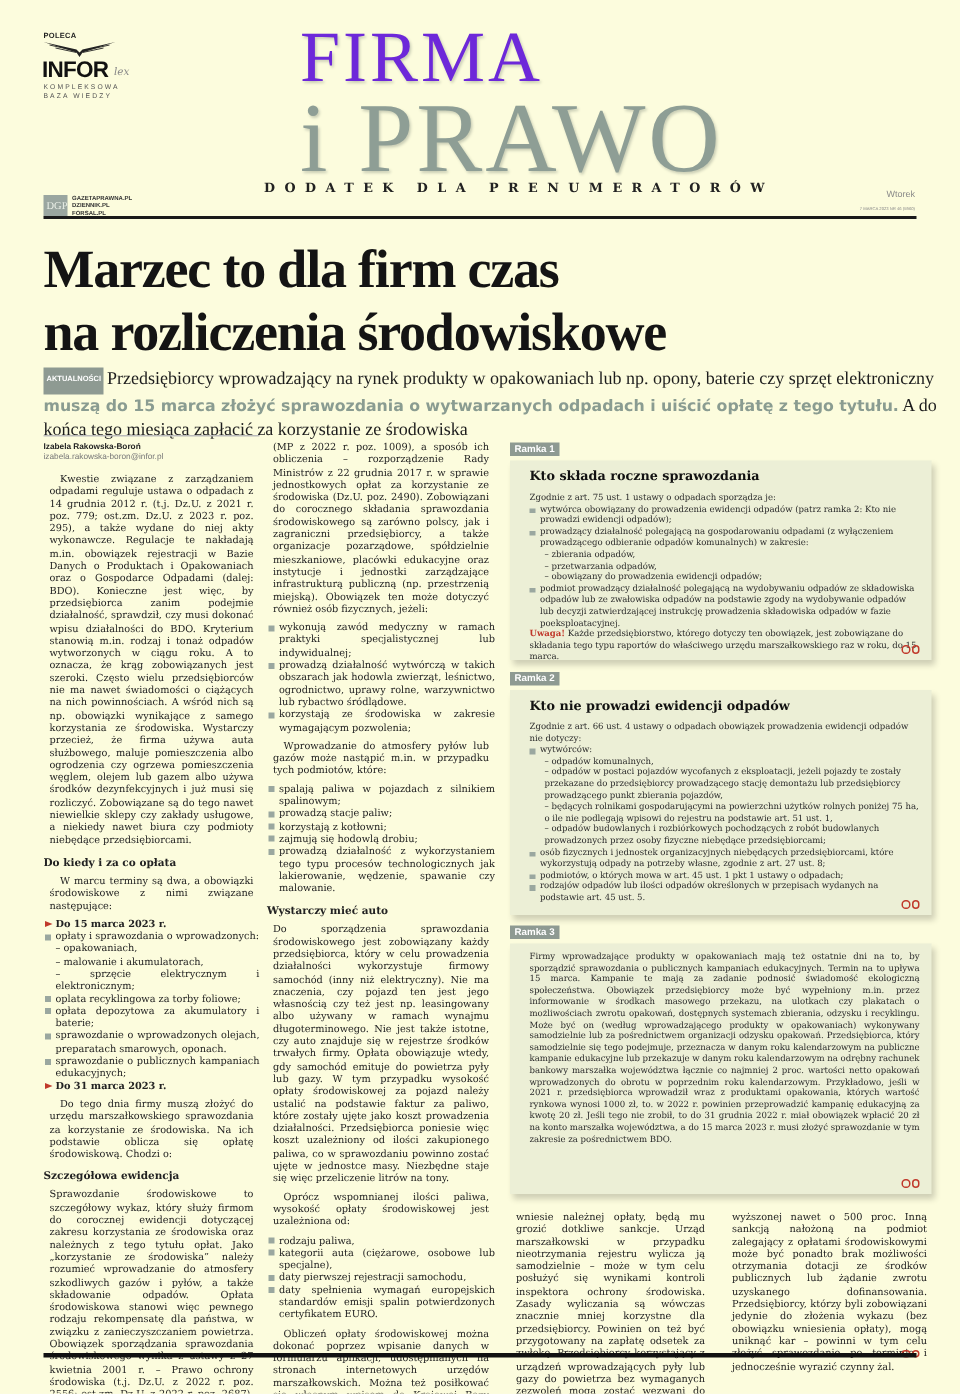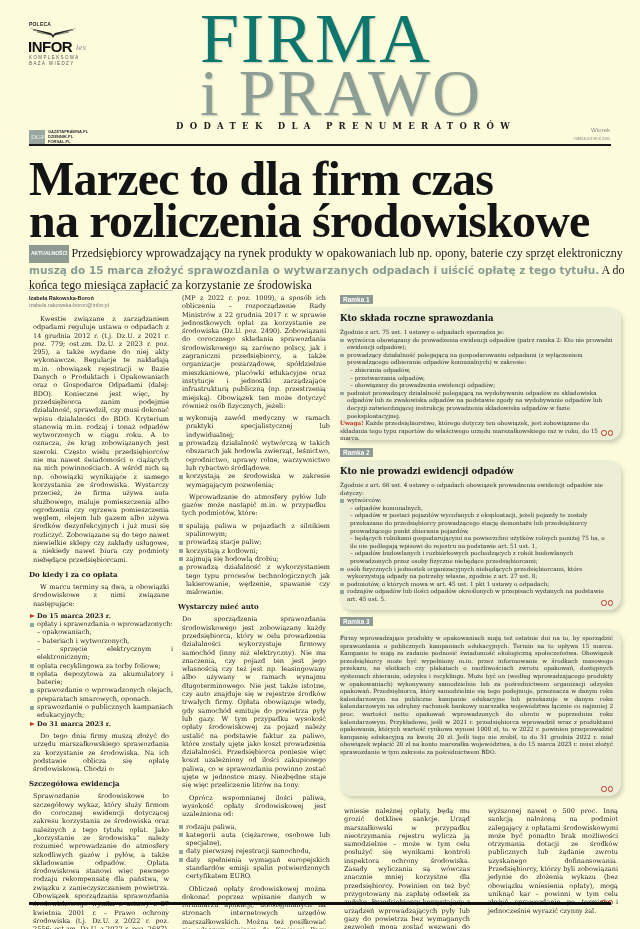--- a/index.html
+++ b/index.html
@@ -6,31 +6,31 @@
 html,body{width:640px;height:929px;background:#fdfde0;overflow:hidden;}
 body{font-family:"DejaVu Serif",serif;color:#1e1e1e;position:relative;}
 .page{position:absolute;left:0;top:0;width:640px;height:929px;background:#fcfcdd;}
 
 
 .poleca{position:absolute;left:29px;top:21px;font-family:"Liberation Sans",sans-serif;font-size:5px;font-weight:bold;letter-spacing:0.2px;}
 .infor-wings{position:absolute;left:29px;top:27px;width:48px;height:11px;}
 .infor{position:absolute;left:28px;top:38px;font-family:"Liberation Sans",sans-serif;font-weight:900;font-size:15px;letter-spacing:-0.5px;color:#111;}
 .infor-lex{position:absolute;left:76px;top:44px;font-family:"DejaVu Serif",serif;font-style:italic;font-size:7px;color:#888;}
 .infor-sub{position:absolute;left:29px;top:55px;font-family:"Liberation Sans",sans-serif;font-size:4.5px;letter-spacing:1.4px;line-height:6px;color:#555;}
-.title-firma{position:absolute;left:200px;top:10px;font-family:"Liberation Serif",serif;font-size:70px;line-height:58px;color:#0f766e;letter-spacing:2px;text-shadow:1px 1px 2px #c8ccb4;}
+.title-firma{position:absolute;left:200px;top:10px;font-family:"Liberation Serif",serif;font-size:48px;line-height:58px;color:#6d28d9;letter-spacing:2px;text-shadow:1px 1px 2px #c8ccb4;}
 .title-prawo{position:absolute;left:200px;top:64px;font-family:"Liberation Serif",serif;font-size:66px;line-height:58px;color:#8e9e95;letter-spacing:2px;text-shadow:1px 1px 2px #c8ccb4;}
 .dodatek{position:absolute;left:176px;top:121px;font-family:"DejaVu Serif",serif;font-weight:bold;font-size:8.5px;letter-spacing:6.3px;color:#222;}
 .dgp-box{position:absolute;left:29px;top:130px;width:16px;height:14px;background:#9aa6a0;color:#e9eee6;font-family:"Liberation Serif",serif;font-size:7px;text-align:right;line-height:14px;}
 .dgp-links{position:absolute;left:48px;top:129px;font-family:"Liberation Sans",sans-serif;font-size:4px;line-height:5px;font-weight:bold;color:#333;}
 .wtorek{position:absolute;right:30px;top:127px;font-family:"Liberation Sans",sans-serif;font-size:6px;color:#888;}
 .date-line{position:absolute;right:30px;top:137px;font-family:"Liberation Sans",sans-serif;font-size:2.8px;color:#888;}
 .mast-rule{position:absolute;left:29px;top:144px;width:582px;height:2px;background:#1a1a1a;}
 
 
-.headline{position:absolute;left:29px;top:158px;width:580px;font-family:"Liberation Serif",serif;font-size:48px;line-height:42px;color:#141414;letter-spacing:-0.8px;}
+.headline{position:absolute;left:29px;top:158px;width:580px;font-family:"Liberation Serif",serif;font-size:36px;line-height:42px;color:#141414;letter-spacing:-0.8px;}
 .lead{position:absolute;left:29px;top:245px;width:600px;font-family:"Liberation Serif",serif;font-size:12px;line-height:15.5px;color:#1c1c1c;}
 .tag{display:inline-block;background:#8e9a92;color:#fff;font-family:"Liberation Sans",sans-serif;font-size:5px;font-weight:bold;padding:1px 2px;vertical-align:2px;margin-right:2px;}
 .lead-strong{font-family:"DejaVu Sans",sans-serif;font-weight:bold;font-size:10.5px;color:#8a9c91;}
 
 
 .col{position:absolute;font-family:"DejaVu Serif",serif;font-size:6.5px;line-height:8.3px;color:#222;text-align:justify;}
 .col1{left:29px;top:290px;width:144px;}
 .col2{left:178px;top:290px;width:152px;}
 .byline-rule{height:1px;background:#bbb;margin-bottom:4px;}
 .byline{font-family:"Liberation Sans",sans-serif;font-weight:bold;font-size:5.5px;line-height:7px;}
@@ -41,21 +41,21 @@
 .bullets{list-style:none;}
 .bullets li{position:relative;padding-left:8px;}
 .bullets li::before{content:"";position:absolute;left:1px;top:2.5px;width:4px;height:4px;background:#9aa79f;}
 .dash li{padding-left:8px;}
 .dash li::before{display:none;}
 .deadline{font-weight:bold;position:relative;padding-left:8px;}
 .deadline::before{content:"";position:absolute;left:1px;top:2px;width:0;height:0;border-left:5px solid #c0392b;border-top:2.5px solid transparent;border-bottom:2.5px solid transparent;}
 
 
 .ramka-tag{position:absolute;background:#8e9a92;color:#fff;font-family:"Liberation Sans",sans-serif;font-size:6.5px;font-weight:bold;padding:1px 3px;}
-.box{position:absolute;left:340px;width:281px;background:#ecefd6;box-shadow:2px 3px 4px rgba(0,0,0,0.18);padding:6px 8px 4px 0;font-family:"DejaVu Serif",serif;font-size:5.7px;line-height:7.6px;color:#2a2a2a;border-radius:12px;}
+.box{position:absolute;left:340px;width:281px;background:#ecefd6;box-shadow:2px 3px 4px rgba(0,0,0,0.18);padding:6px 8px 4px 13px;font-family:"DejaVu Serif",serif;font-size:5.7px;line-height:7.6px;color:#2a2a2a;}
 .box h3{font-family:"DejaVu Serif",serif;font-weight:bold;font-size:8.5px;line-height:11px;color:#111;margin-bottom:5px;}
 .box ul{list-style:none;}
 .box li{position:relative;padding-left:7px;}
 .box li.b::before{content:"";position:absolute;left:0;top:2px;width:3.5px;height:3.5px;background:#9aa79f;}
 .box li.d{padding-left:10px;}
 .warn{color:#c0392b;font-weight:bold;}
 .cc{position:absolute;right:8px;bottom:4px;width:13px;height:6px;}
 .cc span{display:inline-block;width:5.5px;height:5.5px;border-radius:50%;border:1.2px solid #c0392b;margin-left:1px;}
 
 .box1{top:307px;height:133px;}
@@ -115,21 +115,21 @@
     <div class="byline-mail">izabela.rakowska-boron@infor.pl</div>
     <p class="ind">Kwestie związane z zarządzaniem odpadami reguluje ustawa o odpadach z 14 grudnia 2012 r. (t.j. Dz.U. z 2021 r. poz. 779; ost.zm. Dz.U. z 2023 r. poz. 295), a także wydane do niej akty wykonawcze. Regulacje te nakładają m.in. obowiązek rejestracji w Bazie Danych o Produktach i Opakowaniach oraz o Gospodarce Odpadami (dalej: BDO). Konieczne jest więc, by przedsiębiorca zanim podejmie działalność, sprawdził, czy musi dokonać wpisu działalności do BDO. Kryterium stanowią m.in. rodzaj i tonaż odpadów wytworzonych w ciągu roku. A to oznacza, że krąg zobowiązanych jest szeroki. Często wielu przedsiębiorców nie ma nawet świadomości o ciążących na nich powinnościach. A wśród nich są np. obowiązki wynikające z samego korzystania ze środowiska. Wystarczy przecież, że firma używa auta służbowego, maluje pomieszczenia albo ogrodzenia czy ogrzewa pomieszczenia węglem, olejem lub gazem albo używa środków dezynfekcyjnych i już musi się rozliczyć. Zobowiązane są do tego nawet niewielkie sklepy czy zakłady usługowe, a niekiedy nawet biura czy podmioty niebędące przedsiębiorcami.</p>
     <div class="sub">Do kiedy i za co opłata</div>
     <p class="ind">W marcu terminy są dwa, a obowiązki środowiskowe z nimi związane następujące:</p>
     <div class="deadline">Do 15 marca 2023 r.</div>
     <ul class="bullets">
       <li>opłaty i sprawozdania o wprowadzonych:</li>
     </ul>
     <ul class="bullets dash">
       <li>– opakowaniach,</li>
-      <li>– bateriach i wytworzonych,</li>
+      <li>– malowanie i akumulatorach,</li>
       <li>– sprzęcie elektrycznym i elektronicznym;</li>
     </ul>
     <ul class="bullets">
       <li>oplata recyklingowa za torby foliowe;</li>
       <li>opłata depozytowa za akumulatory i baterie;</li>
       <li>sprawozdanie o wprowadzonych olejach, preparatach smarowych, oponach.</li>
       <li>sprawozdanie o publicznych kampaniach edukacyjnych;</li>
     </ul>
     <div class="deadline">Do 31 marca 2023 r.</div>
     <p class="ind">Do tego dnia firmy muszą złożyć do urzędu marszałkowskiego sprawozdania za korzystanie ze środowiska. Na ich podstawie oblicza się opłatę środowiskową. Chodzi o:</p>

